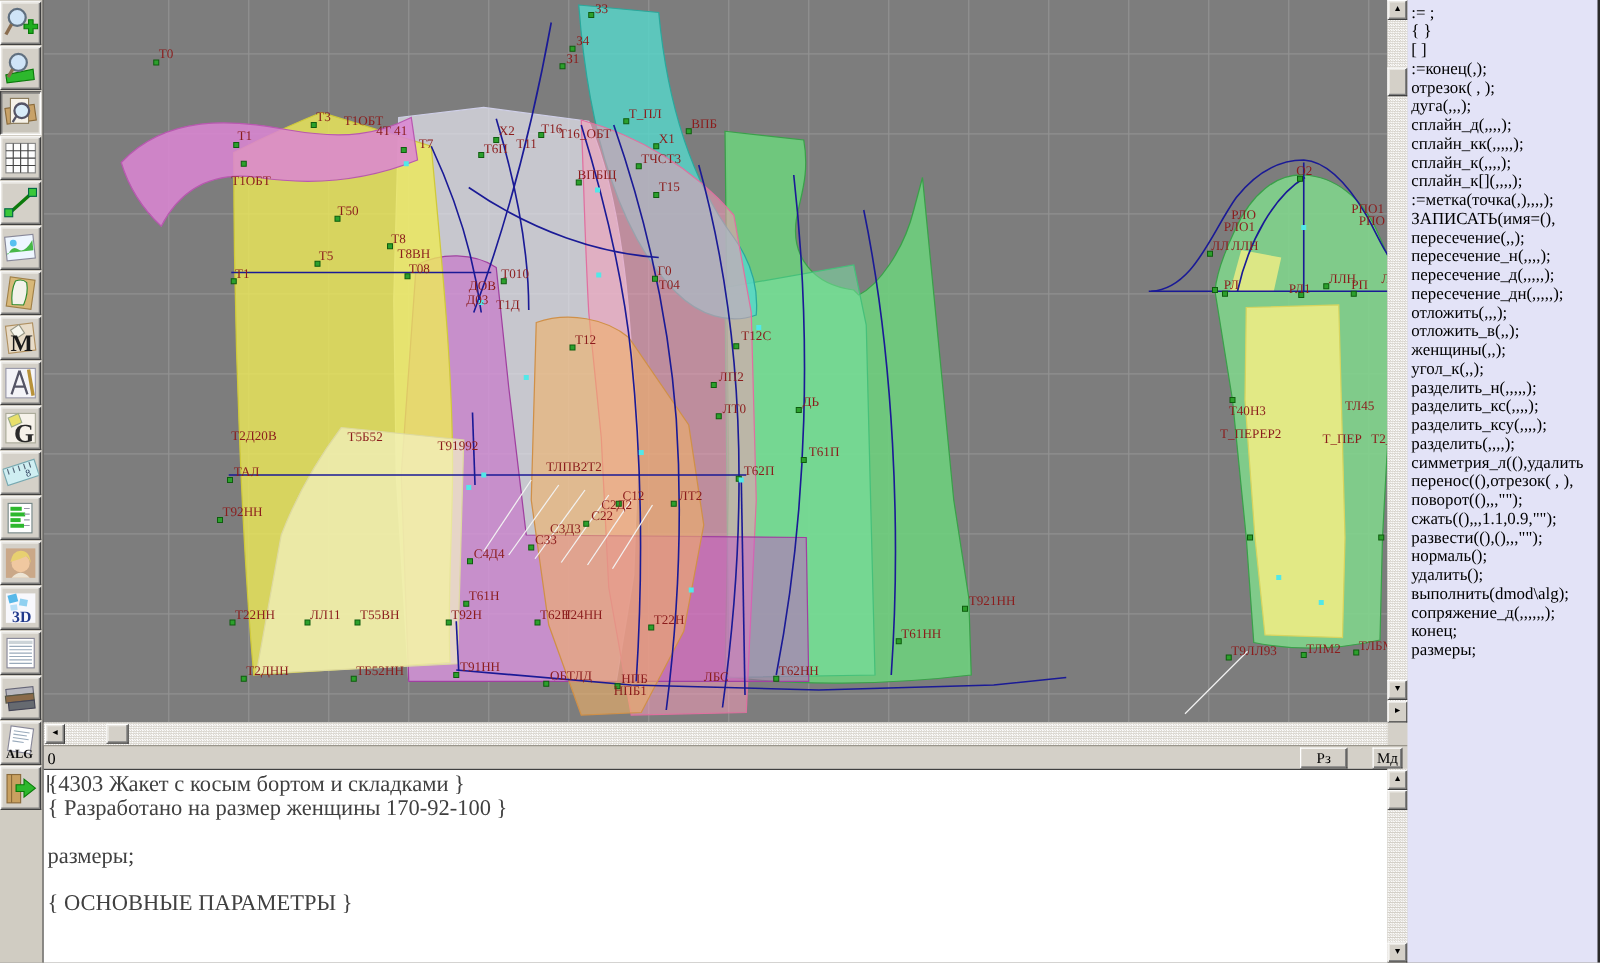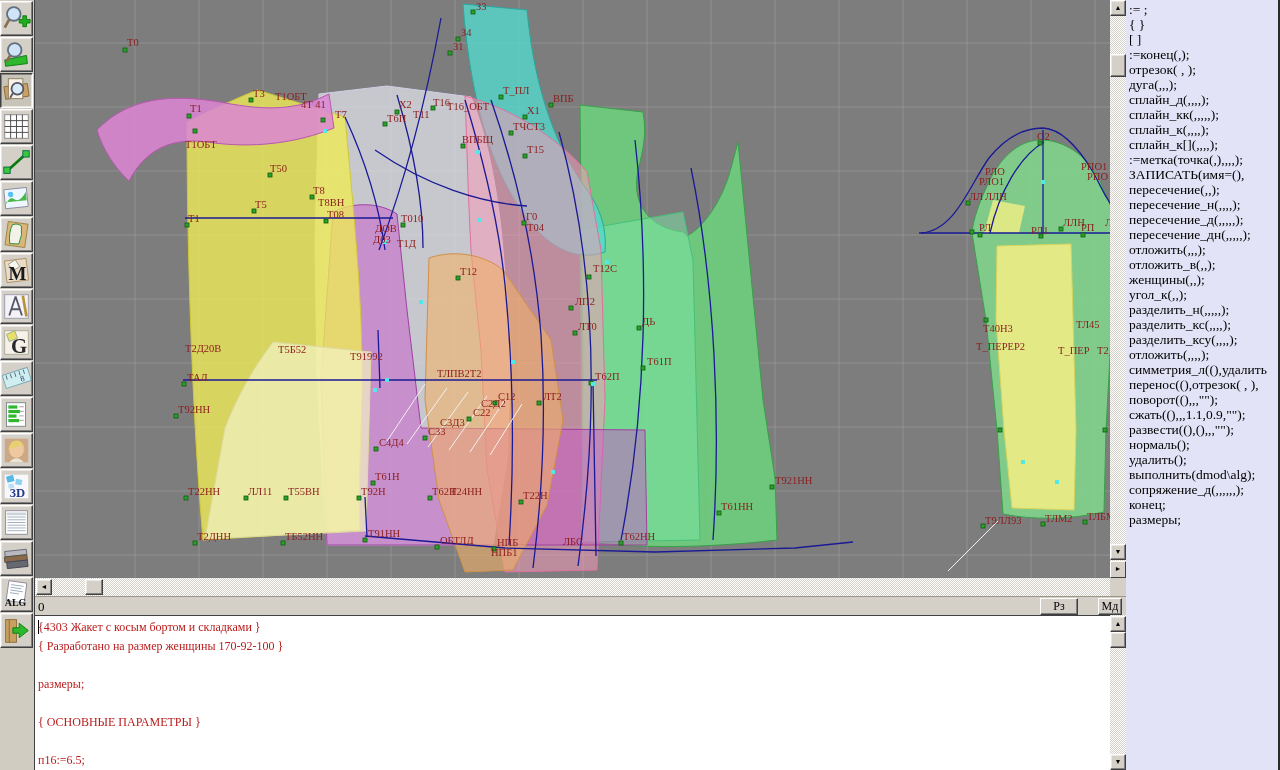--- a/index.html
+++ b/index.html
@@ -49,21 +49,21 @@
                font-family:"Liberation Serif",serif;}
   .mode-btn{position:absolute;top:1px;height:17px;font-size:12px;font-family:"Liberation Serif",serif;
             background:#d4d0c8;border:1px solid;border-color:#fff #404040 #404040 #fff;
             box-shadow:inset -1px -1px 0 #808080;cursor:pointer;padding:0 2px;}
   #btn-rz{right:48px;width:38px;}
   #btn-md{right:4px;width:24px;}
 
   
   #editor{position:absolute;left:35px;top:615px;width:1075px;height:155px;background:#ffffff;
           border-top:1px solid #404040;box-sizing:border-box;overflow:hidden;
-          font-family:"Liberation Serif",serif;font-size:12px;color:#b91c1c;}
+          font-family:"Liberation Serif",serif;font-size:18px;color:#404040;}
   #ed-lines{padding:2px 0 0 3px;}
   .ed-line{height:19px;line-height:19px;white-space:pre;}
   #caret{position:absolute;left:3px;top:4px;width:1px;height:14px;background:#000;}
   #vscroll-editor{left:1110px;top:615px;width:16px;height:155px;}
   #vscroll-editor .up{top:1px;left:0;}
   #vscroll-editor .thumb{top:17px;left:0;width:16px;height:16px;}
   #vscroll-editor .down{bottom:0;left:0;}
 
   
   #cmd-panel{position:absolute;left:1126px;top:0;width:154px;height:770px;background:#e3e3f7;
@@ -487,21 +487,20 @@
   <div id="editor">
     <div id="caret"></div>
     <div id="ed-lines">
         <div class="ed-line">{4303 Жакет с косым бортом и складками }</div>
         <div class="ed-line">{ Разработано на размер женщины 170-92-100 }</div>
         <div class="ed-line"></div>
         <div class="ed-line">размеры;</div>
         <div class="ed-line"></div>
         <div class="ed-line">{ ОСНОВНЫЕ ПАРАМЕТРЫ }</div>
         <div class="ed-line"></div>
-        <div class="ed-line">п16:=6.5;</div>
       </div>
   </div>
 
   <div id="vscroll-editor" class="scroll">
     <div class="sbtn up">▲</div>
     <div class="sthumb thumb"></div>
     <div class="sbtn down">▼</div>
   </div>
 
   <div id="cmd-panel">
@@ -521,21 +520,21 @@
       <div class="cmd-line">пересечение_н(,,,,);</div>
       <div class="cmd-line">пересечение_д(,,,,,);</div>
       <div class="cmd-line">пересечение_дн(,,,,,);</div>
       <div class="cmd-line">отложить(,,,);</div>
       <div class="cmd-line">отложить_в(,,);</div>
       <div class="cmd-line">женщины(,,);</div>
       <div class="cmd-line">угол_к(,,);</div>
       <div class="cmd-line">разделить_н(,,,,,);</div>
       <div class="cmd-line">разделить_кс(,,,,);</div>
       <div class="cmd-line">разделить_ксу(,,,,);</div>
-      <div class="cmd-line">отложить(,,,,);</div>
+      <div class="cmd-line">разделить(,,,,);</div>
       <div class="cmd-line">симметрия_л((),удалить</div>
       <div class="cmd-line">перенос((),отрезок( , ),</div>
       <div class="cmd-line">поворот((),,,"");</div>
       <div class="cmd-line">сжать((),,,1.1,0.9,"");</div>
       <div class="cmd-line">развести((),(),,,"");</div>
       <div class="cmd-line">нормаль();</div>
       <div class="cmd-line">удалить();</div>
       <div class="cmd-line">выполнить(dmod\alg);</div>
       <div class="cmd-line">сопряжение_д(,,,,,,);</div>
       <div class="cmd-line">конец;</div>

